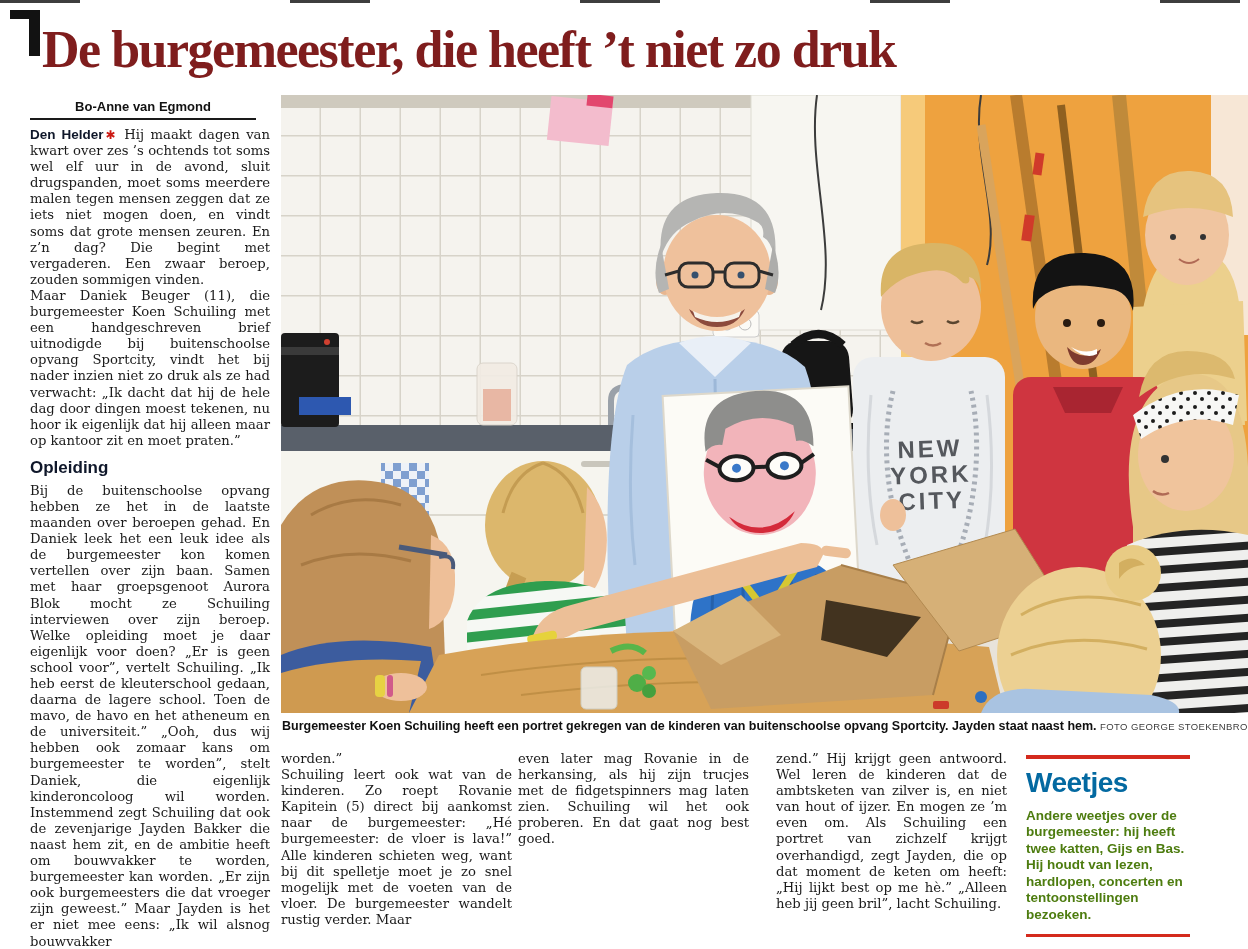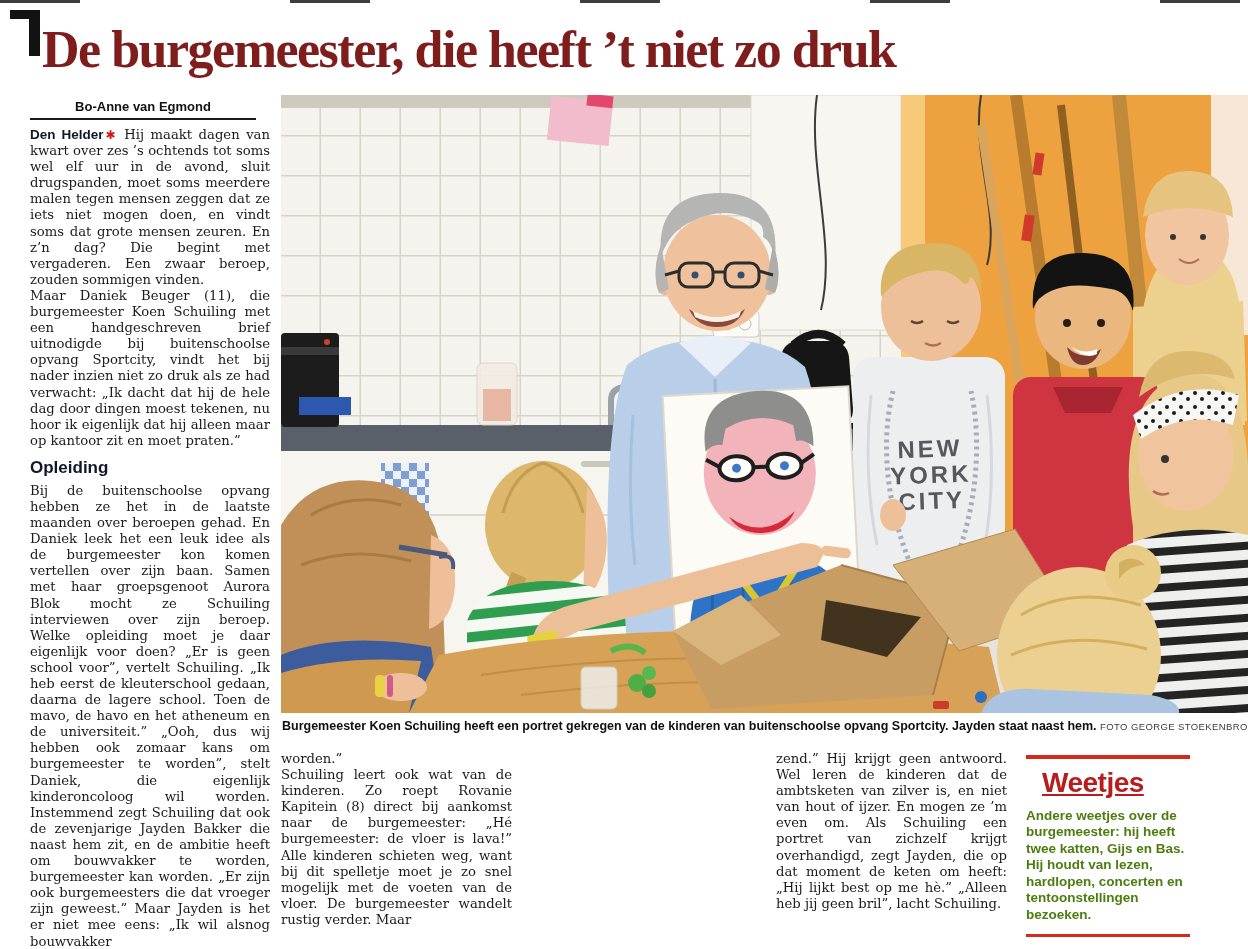--- a/index.html
+++ b/index.html
@@ -31,21 +31,21 @@
     font:700 12.5px/15px "Liberation Sans",sans-serif;color:#101010;}
   .credit{font:400 9.5px "Liberation Sans",sans-serif;color:#3c3c3c;letter-spacing:.4px;}
 
   .colb{position:absolute;top:751px;width:231px;}
   .colb.c1{left:281px;} .colb.c2{left:518px;} .colb.c3{left:776px;}
 
   .weetjes{position:absolute;left:1026px;top:755px;width:164px;}
   .weetjes .rule{height:3.5px;background:#d42a1d;}
   .weetjes .rule.bottom{margin-top:10px;}
   .weetjes h3{font:700 28px/30px "Liberation Sans",sans-serif;letter-spacing:-.5px;
-    color:#b91c1c;margin:9px 0 10px 16px;text-decoration:underline;}
+    color:#0369a1;margin:9px 0 10px 0;}
   .weetjes p{margin:0;font:700 13.5px/16.6px "Liberation Sans",sans-serif;color:#4d7c0f;
     text-align:left;hyphens:auto;}
 </style>
 </head>
 <body>
 
 <div class="page">
   <div class="top-dashes"></div>
   <div class="corner-mark"></div>
 
@@ -298,23 +298,24 @@
     </svg>
   </figure>
 
   <div class="caption">
     <span>Burgemeester Koen Schuiling heeft een portret gekregen van de kinderen van buitenschoolse opvang Sportcity. Jayden staat naast hem.</span>
     <span class="credit">FOTO GEORGE STOEKENBROEK</span>
   </div>
 
   <div class="colb c1 bodytext">
     <p>worden.”</p>
-    <p>Schuiling leert ook wat van de kinderen. Zo roept Rovanie Kapitein (8) direct bij aankomst naar de burgemeester: „Hé burgemeester: de vloer is lava!” Alle kinderen schieten weg, want bij dit spelletje moet je zo snel mogelijk met de voeten van de vloer. De burgemeester wandelt rustig verder. Maar</p>
+    <p>Schuiling leert ook wat van de kinderen. Zo roept Rovanie Kapitein (5) direct bij aankomst naar de burgemeester: „Hé burgemeester: de vloer is lava!” Alle kinderen schieten weg, want bij dit spelletje moet je zo snel mogelijk met de voeten van de vloer. De burgemeester wandelt rustig verder. Maar</p>
   </div>
   <div class="colb c2 bodytext">
+    <p>even later mag Rovanie in de herkansing, als hij zijn trucjes met de fidgetspinners mag laten zien. Schuiling wil het ook proberen. En dat gaat nog best goed.</p>
   </div>
   <div class="colb c3 bodytext">
     <p>zend.” Hij krijgt geen antwoord. Wel leren de kinderen dat de ambtsketen van zilver is, en niet van hout of ijzer. En mogen ze ’m even om. Als Schuiling een portret van zichzelf krijgt overhandigd, zegt Jayden, die op dat moment de keten om heeft: „Hij lijkt best op me hè.” „Alleen heb jij geen bril”, lacht Schuiling.</p>
   </div>
 
   <aside class="weetjes">
     <div class="rule top" style="background: rgb(212, 42, 29);"></div>
     <h3>Weetjes</h3>
     <p>Andere weetjes over de burgemeester: hij heeft twee katten, Gijs en Bas. Hij houdt van lezen, hardlopen, concerten en tentoonstellingen bezoeken.</p>
     <div class="rule bottom" style="background: rgb(212, 42, 29);"></div>

